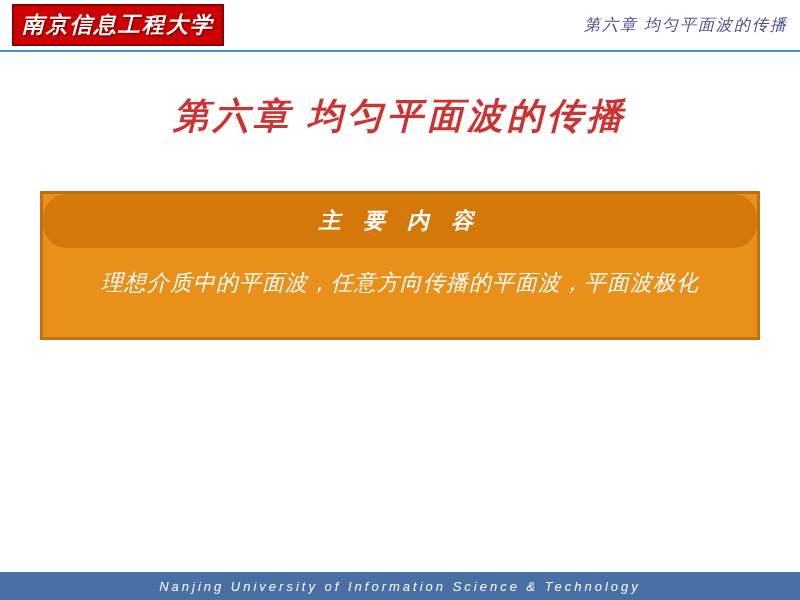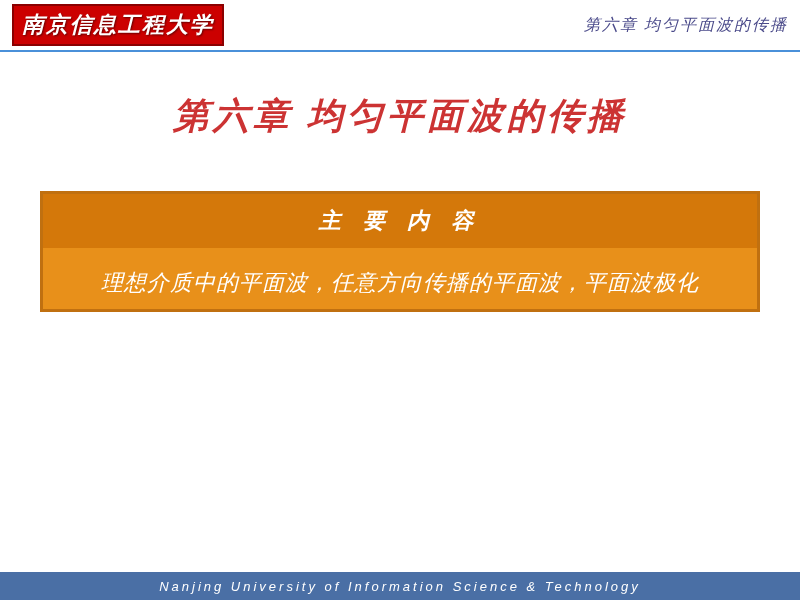--- a/index.html
+++ b/index.html
@@ -83,32 +83,33 @@
       width: 720px;
       background: #e8901a;
       border: 3px solid #c07010;
       padding: 0;
     }
 
     .content-box-header {
       background: #d4780a;
       padding: 12px 20px;
       text-align: center;
+      border-radius: 24px;
     }
 
     .content-box-header-text {
       color: #ffffff;
       font-size: 22px;
       font-weight: bold;
       font-family: 'SimHei', 'STHeiti', sans-serif;
       letter-spacing: 8px;
     }
 
     .content-box-body {
-      padding: 16px 24px 8px 24px;
+      padding: 16px 24px 36px 24px;
       text-align: center;
     }
 
     .content-box-body-text {
       color: #ffffff;
       font-size: 22px;
       font-family: 'SimSun', 'STSong', serif;
       line-height: 1.7;
       letter-spacing: 1px;
     }

